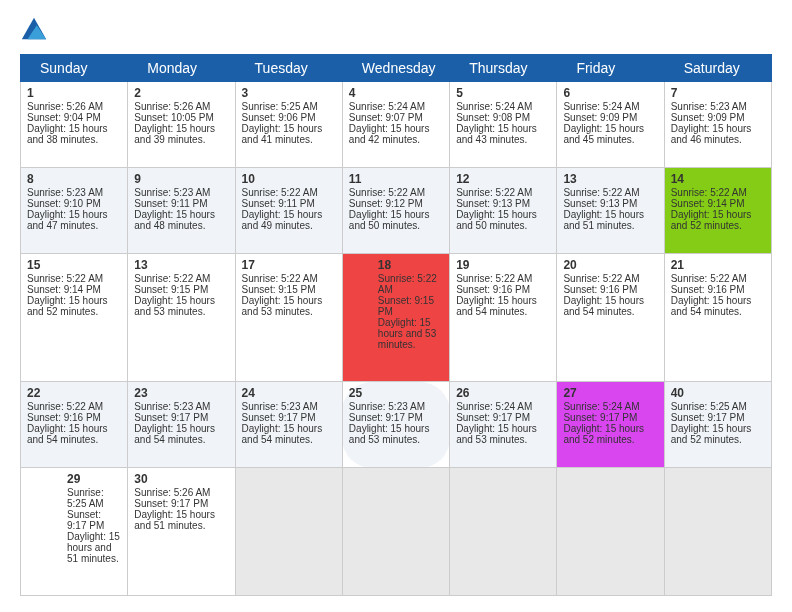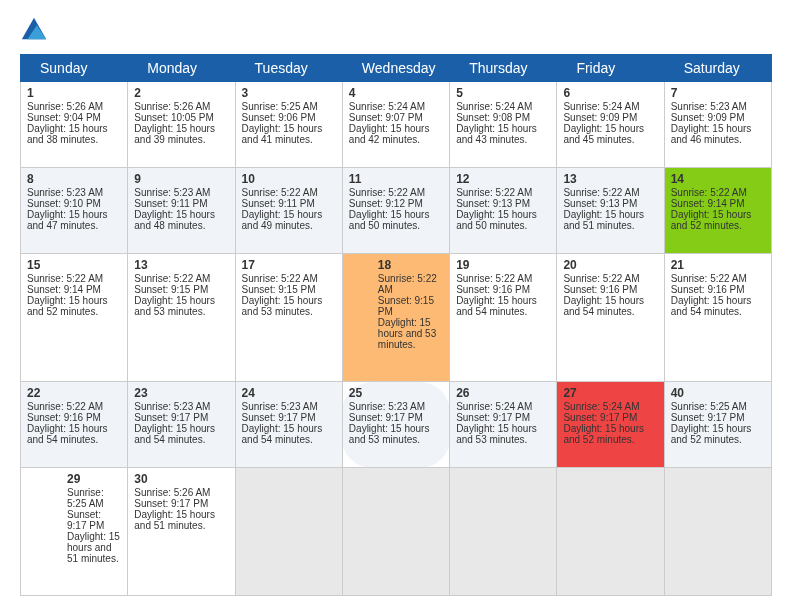--- a/index.html
+++ b/index.html
@@ -193,21 +193,21 @@
         <span>Sunset: 9:14 PM</span><br>
         <span>Daylight: 15 hours and 52 minutes.</span></td>
           <td style="background: rgb(255, 255, 255);"><span class="day-num">13</span>
         <span>Sunrise: 5:22 AM</span><br>
         <span>Sunset: 9:15 PM</span><br>
         <span>Daylight: 15 hours and 53 minutes.</span></td>
           <td style="background: rgb(255, 255, 255);"><span class="day-num">17</span>
         <span>Sunrise: 5:22 AM</span><br>
         <span>Sunset: 9:15 PM</span><br>
         <span>Daylight: 15 hours and 53 minutes.</span></td>
-          <td style="background: #fdba74; padding-left: 35px;"><span class="day-num">18</span>
+          <td style="background: #ef4444; padding-left: 35px;"><span class="day-num">18</span>
         <span>Sunrise: 5:22 AM</span><br>
         <span>Sunset: 9:15 PM</span><br>
         <span>Daylight: 15 hours and 53 minutes.</span></td>
           <td style="background: rgb(255, 255, 255);"><span class="day-num">19</span>
         <span>Sunrise: 5:22 AM</span><br>
         <span>Sunset: 9:16 PM</span><br>
         <span>Daylight: 15 hours and 54 minutes.</span></td>
           <td style="background: rgb(255, 255, 255);"><span class="day-num">20</span>
         <span>Sunrise: 5:22 AM</span><br>
         <span>Sunset: 9:16 PM</span><br>
@@ -231,21 +231,21 @@
         <span>Sunset: 9:17 PM</span><br>
         <span>Daylight: 15 hours and 54 minutes.</span></td>
           <td style="background: rgb(240, 244, 248); border-radius: 30px;"><span class="day-num">25</span>
         <span>Sunrise: 5:23 AM</span><br>
         <span>Sunset: 9:17 PM</span><br>
         <span>Daylight: 15 hours and 53 minutes.</span></td>
           <td style="background: rgb(240, 244, 248);"><span class="day-num">26</span>
         <span>Sunrise: 5:24 AM</span><br>
         <span>Sunset: 9:17 PM</span><br>
         <span>Daylight: 15 hours and 53 minutes.</span></td>
-          <td style="background: #ef4444;"><span class="day-num">27</span>
+          <td style="background: #d946ef;"><span class="day-num">27</span>
         <span>Sunrise: 5:24 AM</span><br>
         <span>Sunset: 9:17 PM</span><br>
         <span>Daylight: 15 hours and 52 minutes.</span></td>
           <td style="background: rgb(240, 244, 248);"><span class="day-num">40</span>
         <span>Sunrise: 5:25 AM</span><br>
         <span>Sunset: 9:17 PM</span><br>
         <span>Daylight: 15 hours and 52 minutes.</span></td>
         </tr>
         <tr>
           <td style="background: rgb(255, 255, 255); padding-left: 46px;"><span class="day-num">29</span>

